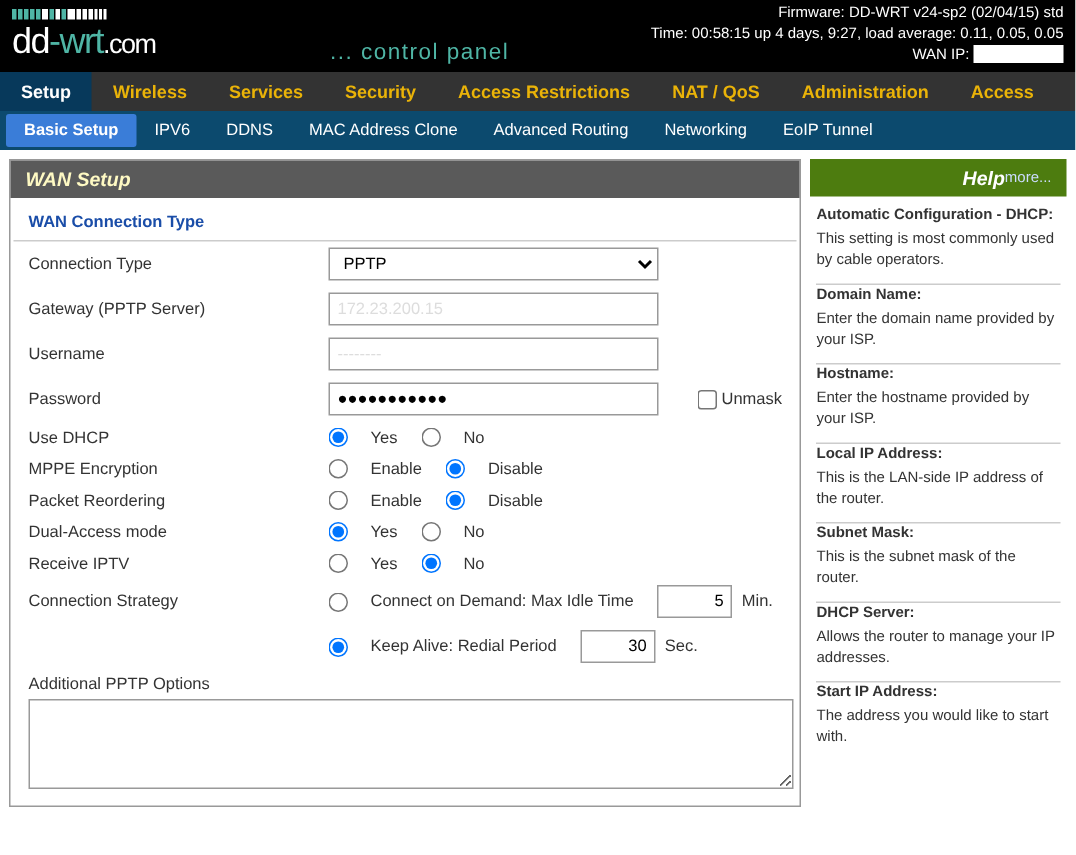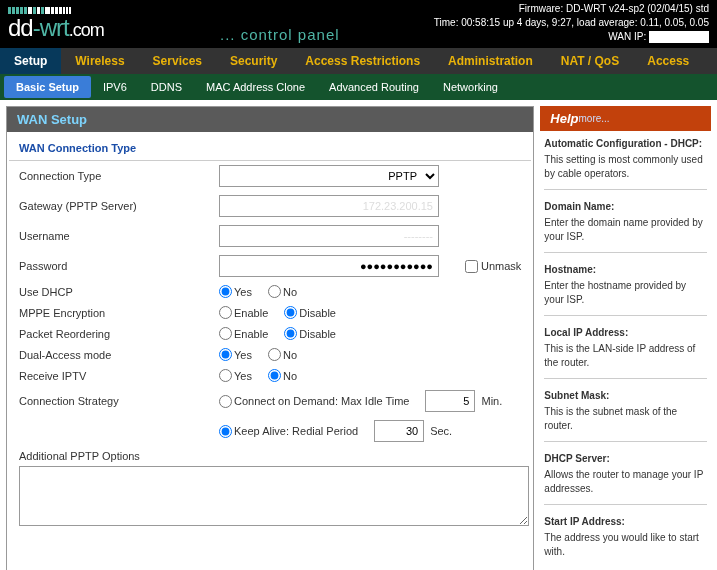--- a/index.html
+++ b/index.html
@@ -10,44 +10,44 @@
 .logo-blocks span { display: inline-block; height: 7px; margin-right: 1px; }
 .logo .teal { color: #4fb5a5; }
 .tagline { position: absolute; left: 220px; top: 26px; color: #4fb5a5; font-size: 15px; letter-spacing: 1px; }
 .status { position: absolute; right: 8px; top: 2px; text-align: right; font-size: 10px; line-height: 14px; margin-left: 36px; }
 .wanip { background: #fff; color: #000; display: inline-block; width: 60px; height: 12px; vertical-align: middle; }
 
 .tabs { background: #333; display: flex; }
 .tab { padding: 6px 14px; color: #eab308; font-size: 12px; cursor: pointer; font-weight: bold; }
 .tab.active { background: #07395b; color: #fff; }
 
-.subtabs { background: #14532d; display: flex; padding: 2px 4px; }
+.subtabs { background: #0c4a6e; display: flex; padding: 2px 4px; }
 .subtab { padding: 5px 12px; color: #fff; font-size: 11px; cursor: pointer; }
 .subtab.active { background: #3a7dd8; font-weight: bold; border-radius: 2px; }
 
 .content { display: flex; padding: 6px; gap: 6px; }
 .main { flex: 1; border: 1px solid #999; padding: 0 0 8px 0; }
-.section-title { background: #5a5a5a; color: #7dd3fc; padding: 5px 10px; font-size: 13px; font-weight: bold; }
+.section-title { background: #5a5a5a; color: #fef9c3; padding: 5px 10px; font-size: 13px; font-style: italic; font-weight: bold; }
 .fieldset-title { color: #1a4da8; font-weight: bold; font-size: 11px; padding: 10px 10px 6px 10px; border-bottom: 1px solid #ccc; margin: 0 2px; }
 .form-row { display: flex; align-items: center; padding: 4px 12px; font-size: 11px; }
 .form-label { width: 200px; }
 .form-control { flex: 1; display: flex; align-items: center; gap: 6px; }
-select, input[type=text], input[type=password], textarea { font-size: 11px; padding: 3px 5px; border: 1px solid #999; background: #fff; height: 22px; text-align: right; }
+select, input[type=text], input[type=password], textarea { font-size: 11px; padding: 3px 5px; border: 1px solid #999; background: #fff; height: 22px; }
 select { width: 220px; }
 input.wide { width: 220px; }
 input.num { width: 50px; text-align: right; }
 textarea { width: 510px; height: 60px; margin-left: 12px; resize: both; }
-.radio-group label { margin-right: 10px; display: inline-flex; align-items: center; gap: 2px; }
+.radio-group label { margin-right: 10px; display: inline-flex; align-items: center; gap: 15px; }
 .checkbox-label { display: inline-flex; align-items: center; gap: 3px; margin-left: 20px; }
 
 .sidebar { width: 174px; }
-.help-title { background: #c2410c; color: #fff; padding: 5px 10px; font-size: 13px; font-style: italic; font-weight: bold; display: flex; justify-content: flex-start; align-items: center; }
+.help-title { background: #4d7c0f; color: #fff; padding: 5px 10px; font-size: 13px; font-style: italic; font-weight: bold; display: flex; justify-content: flex-end; align-items: center; }
 .help-title a { color: #ccddff; font-size: 10px; font-style: normal; font-weight: normal; text-decoration: none; }
 .help-body { padding: 6px 4px; font-size: 10px; line-height: 14px; }
-.help-item { margin-bottom: 10px; padding-bottom: 8px; border-bottom: 1px solid #ccc; }
+.help-item { padding-bottom: 8px; border-bottom: 1px solid #ccc; }
 .help-item:last-child { border-bottom: none; }
 .help-item b { display: block; margin-bottom: 2px; font-size: 10px; }
 </style>
 </head>
 <body>
 
 <div class="header">
   <div class="logo-blocks">
     <span style="width:3px;background:#4fb5a5"></span><span style="width:3px;background:#4fb5a5"></span><span style="width:3px;background:#4fb5a5"></span><span style="width:3px;background:#4fb5a5"></span><span style="width:3px;background:#4fb5a5"></span><span style="width:4px;background:#fff"></span><span style="width:3px;background:#4fb5a5"></span><span style="width:3px;background:#fff"></span><span style="width:3px;background:#4fb5a5"></span><span style="width:5px;background:#fff"></span><span style="width:3px;background:#fff"></span><span style="width:3px;background:#fff"></span><span style="width:3px;background:#fff"></span><span style="width:2px;background:#fff"></span><span style="width:2px;background:#fff"></span><span style="width:2px;background:#fff"></span>
   </div>
@@ -61,32 +61,33 @@
     <div><span>WAN IP:</span> <span class="wanip"></span></div>
   </div>
 </div>
 
 <div class="tabs">
   <div class="tab active">Setup</div>
   <div class="tab">Wireless</div>
   <div class="tab">Services</div>
   <div class="tab">Security</div>
   <div class="tab">Access Restrictions</div>
+  <div class="tab">NAT / QoS</div>
   <div class="tab">Administration</div>
-  <div class="tab">NAT / QoS</div>
   <div class="tab">Access</div>
 </div>
 
 <div class="subtabs">
   <div class="subtab active">Basic Setup</div>
   <div class="subtab">IPV6</div>
   <div class="subtab">DDNS</div>
   <div class="subtab">MAC Address Clone</div>
   <div class="subtab">Advanced Routing</div>
   <div class="subtab">Networking</div>
+  <div class="subtab">EoIP Tunnel</div>
 </div>
 
 <div class="content">
   <div class="main">
     <div class="section-title">WAN Setup</div>
     <div class="fieldset-title">WAN Connection Type</div>
 
     <div class="form-row">
       <div class="form-label">Connection Type</div>
       <div class="form-control">

